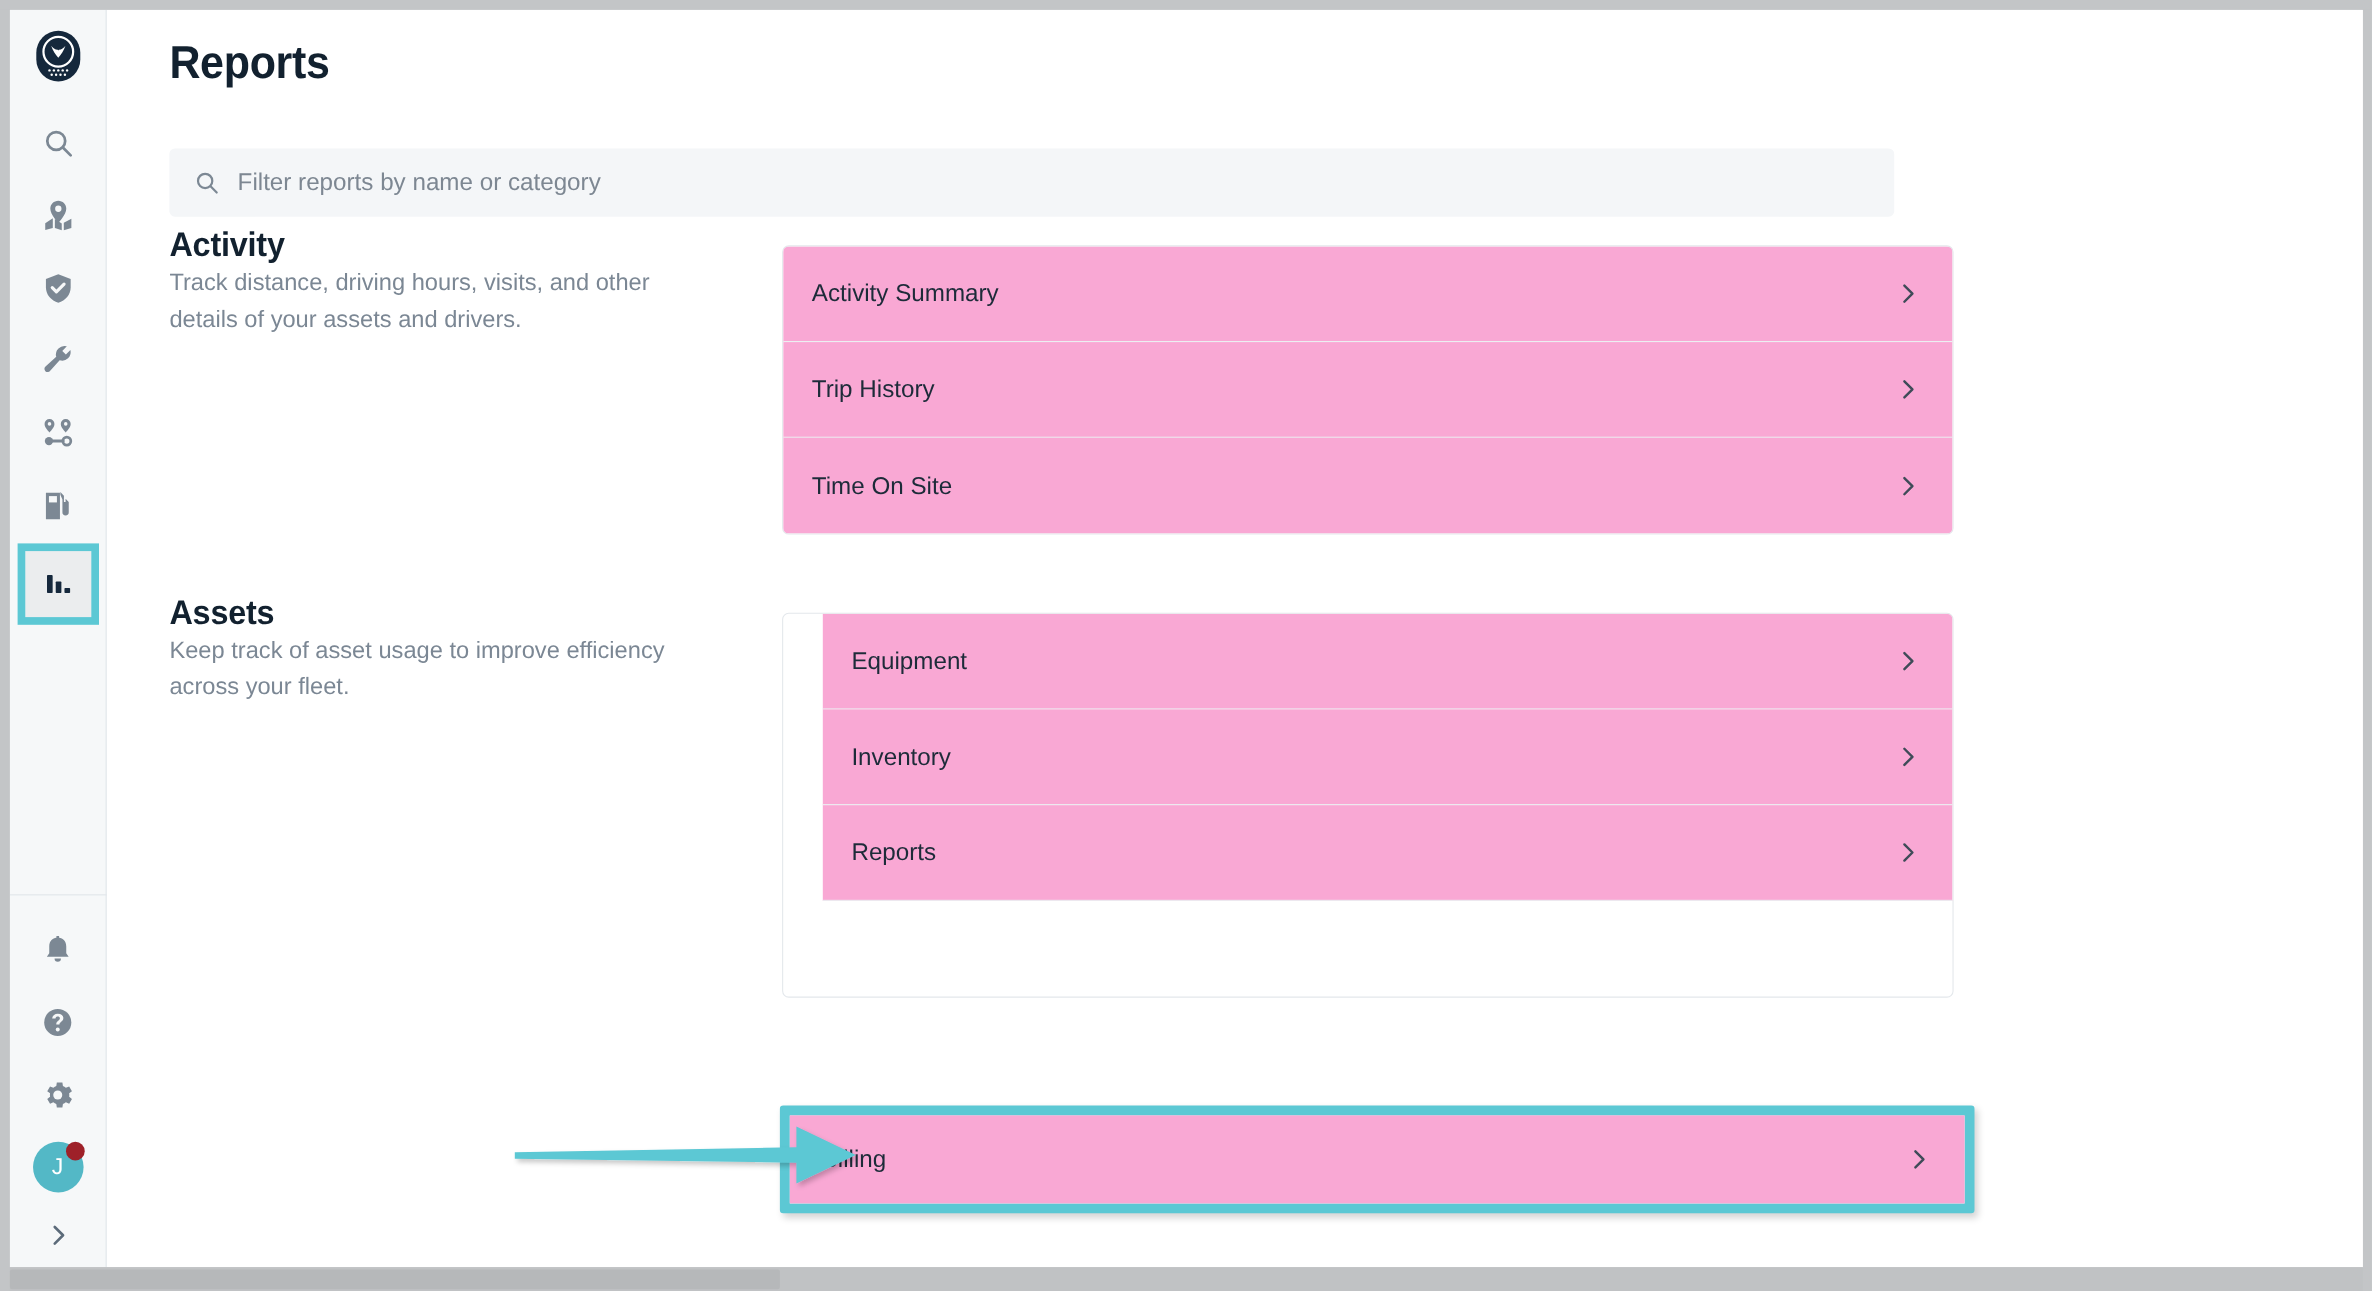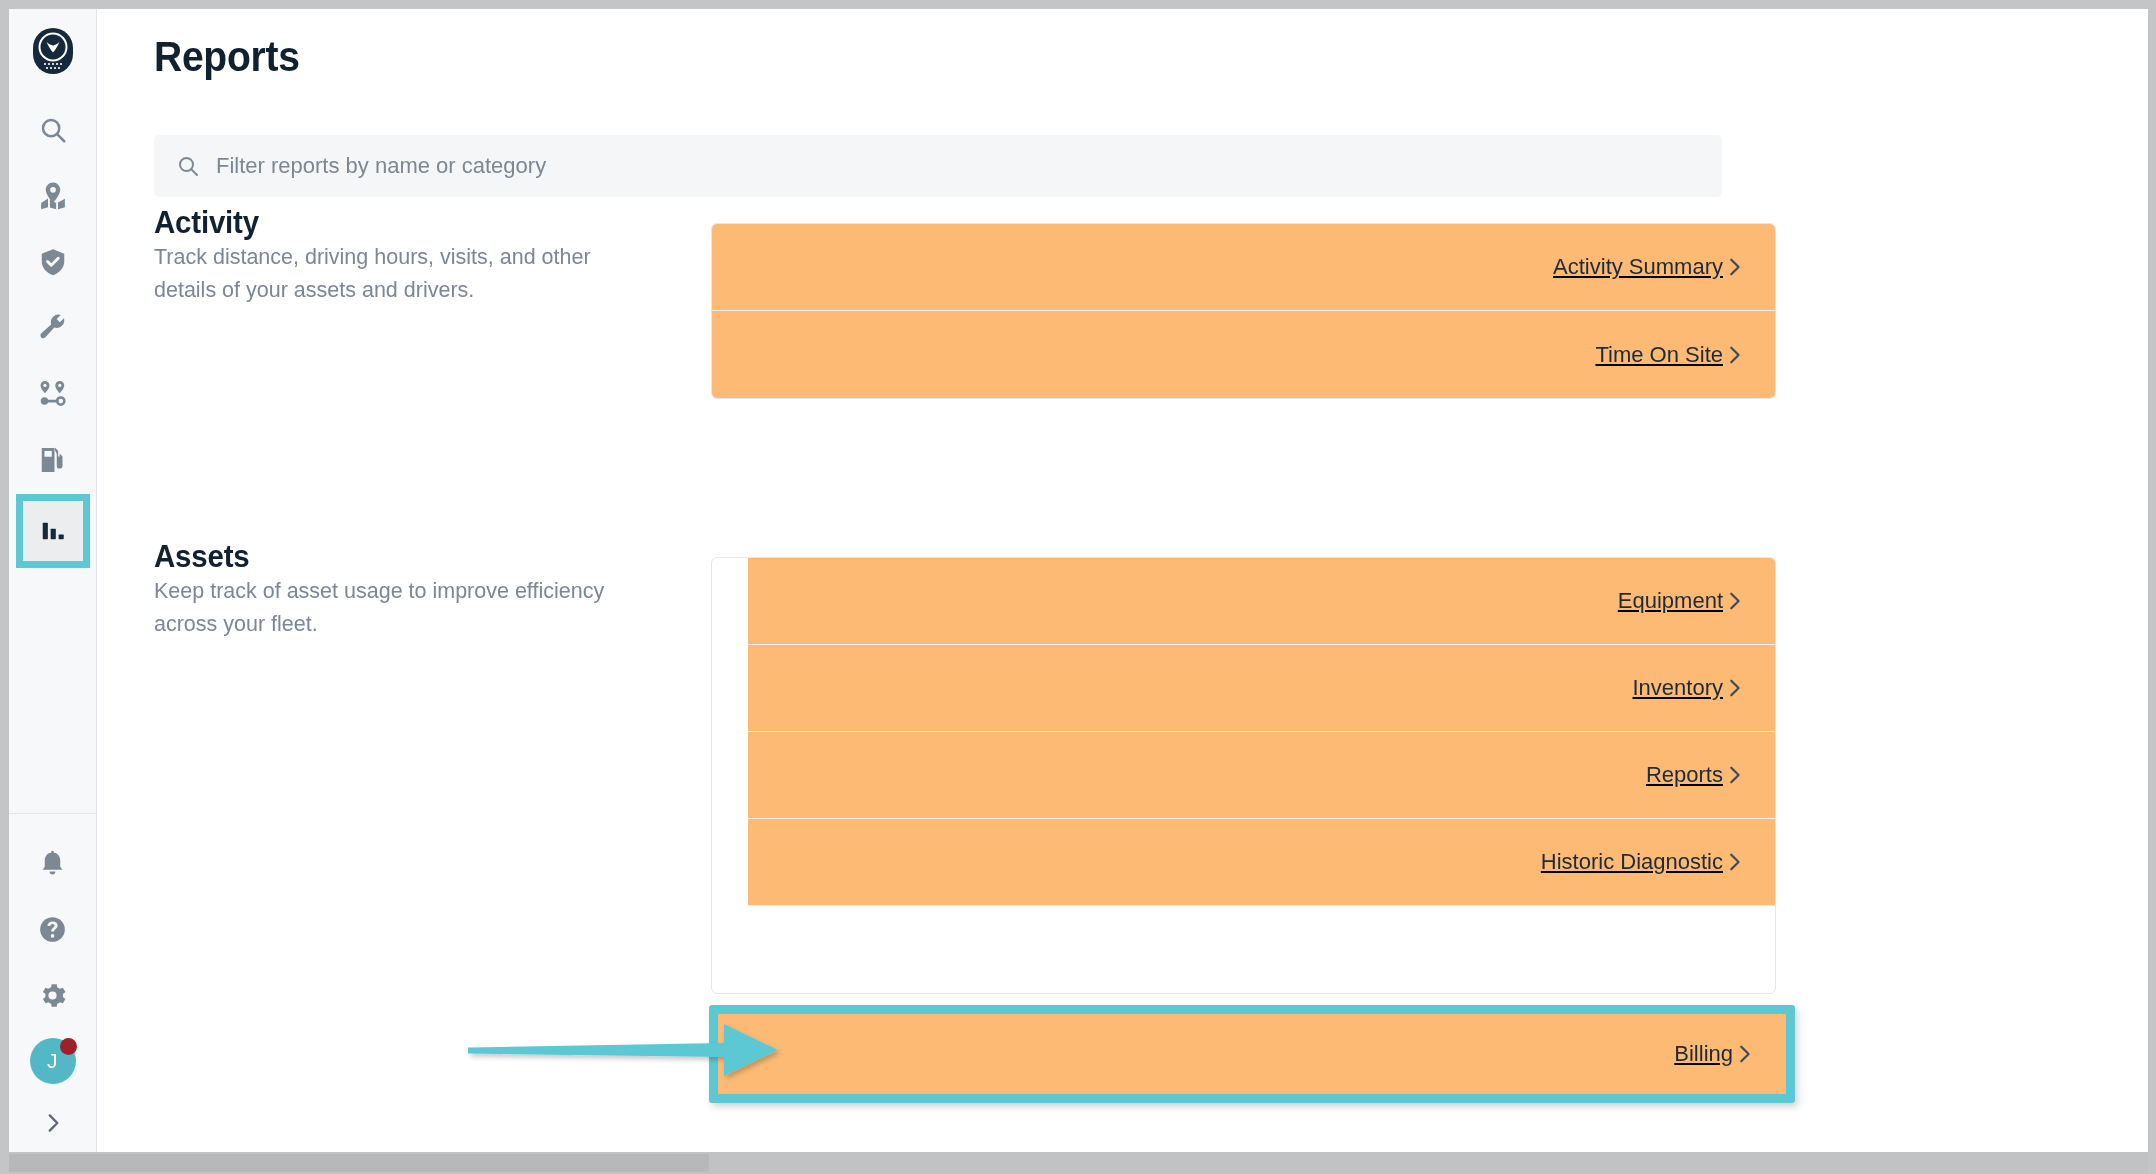--- a/index.html
+++ b/index.html
@@ -180,26 +180,25 @@
   .card {
     position: absolute;
     background: #ffffff;
     border: 1px solid #e4e8ec;
     border-radius: 6px;
     width: 1065px;
     overflow: hidden;
   }
   .row {
     height: 87px;
-    display: flex; align-items: center; justify-content: flex-end;
+    display: flex; align-items: center; justify-content: space-between;
     padding: 0 30px 0 26px;
     border-bottom: 1px solid #eceff2;
     cursor: pointer;
-    background: #fdba74;
-    text-decoration: underline;
+    background: #f9a8d4;
   }
   .row:last-child { border-bottom: none; }
   .row-label {
     font-size: 22px; color: #1d2b39;
   }
   .row-chev { color: #3f4b58; display: flex; }
 
   
   #billing-highlight {
     position: absolute;
@@ -397,20 +396,28 @@
 
         <div class="row">
           <span class="row-label">Activity Summary</span>
           <span class="row-chev">
             <svg width="22" height="22" viewBox="0 0 24 24" fill="none" stroke="currentColor" stroke-width="2.4" stroke-linecap="round" stroke-linejoin="round">
               <polyline points="9,4 17,12 9,20"></polyline>
               </svg>
           </span>
         </div>
 
+        <div class="row">
+          <span class="row-label">Trip History</span>
+          <span class="row-chev">
+            <svg width="22" height="22" viewBox="0 0 24 24" fill="none" stroke="currentColor" stroke-width="2.4" stroke-linecap="round" stroke-linejoin="round">
+              <polyline points="9,4 17,12 9,20"></polyline>
+              </svg>
+          </span>
+        </div>
 
         <div class="row">
           <span class="row-label">Time On Site</span>
           <span class="row-chev">
             <svg width="22" height="22" viewBox="0 0 24 24" fill="none" stroke="currentColor" stroke-width="2.4" stroke-linecap="round" stroke-linejoin="round">
               <polyline points="9,4 17,12 9,20"></polyline>
               </svg>
           </span>
         </div>
       </div>
@@ -443,28 +450,20 @@
 
         <div class="row">
           <span class="row-label">Reports</span>
           <span class="row-chev">
             <svg width="22" height="22" viewBox="0 0 24 24" fill="none" stroke="currentColor" stroke-width="2.4" stroke-linecap="round" stroke-linejoin="round">
               <polyline points="9,4 17,12 9,20"></polyline>
               </svg>
           </span>
         </div>
 
-        <div class="row">
-          <span class="row-label">Historic Diagnostic</span>
-          <span class="row-chev">
-            <svg width="22" height="22" viewBox="0 0 24 24" fill="none" stroke="currentColor" stroke-width="2.4" stroke-linecap="round" stroke-linejoin="round">
-              <polyline points="9,4 17,12 9,20"></polyline>
-              </svg>
-          </span>
-        </div>
 
         <div class="row" style="visibility:hidden;">
           <span class="row-label">Billing</span>
         </div>
 
       </div>
 
       <div id="billing-highlight">
         <div class="row">
           <span class="row-label">Billing</span>

